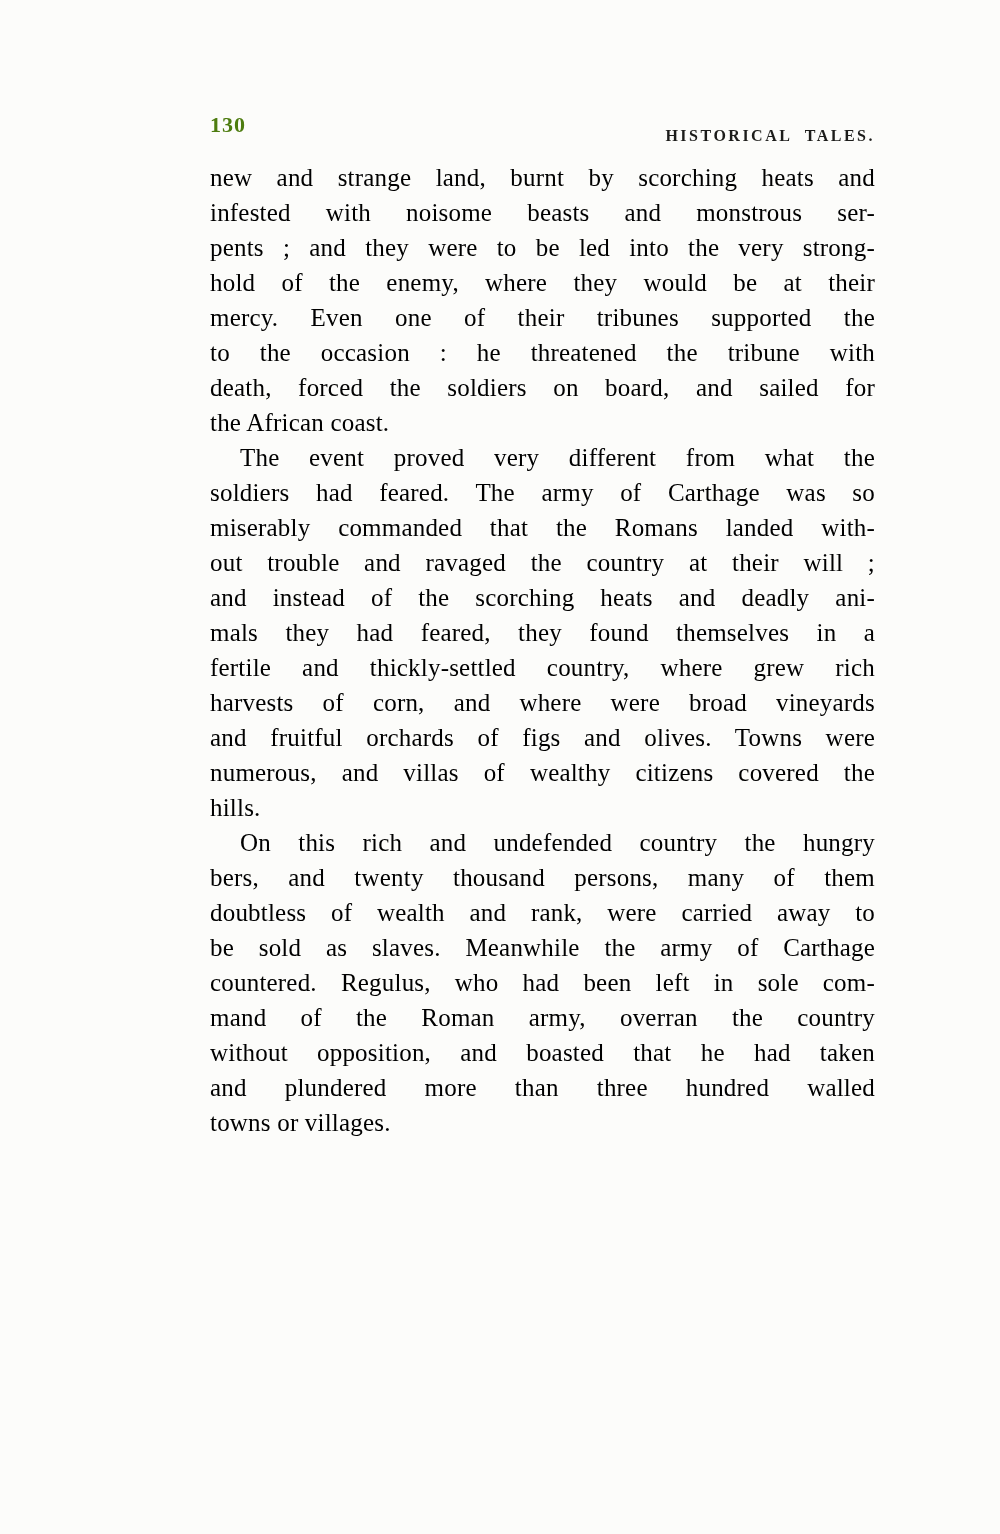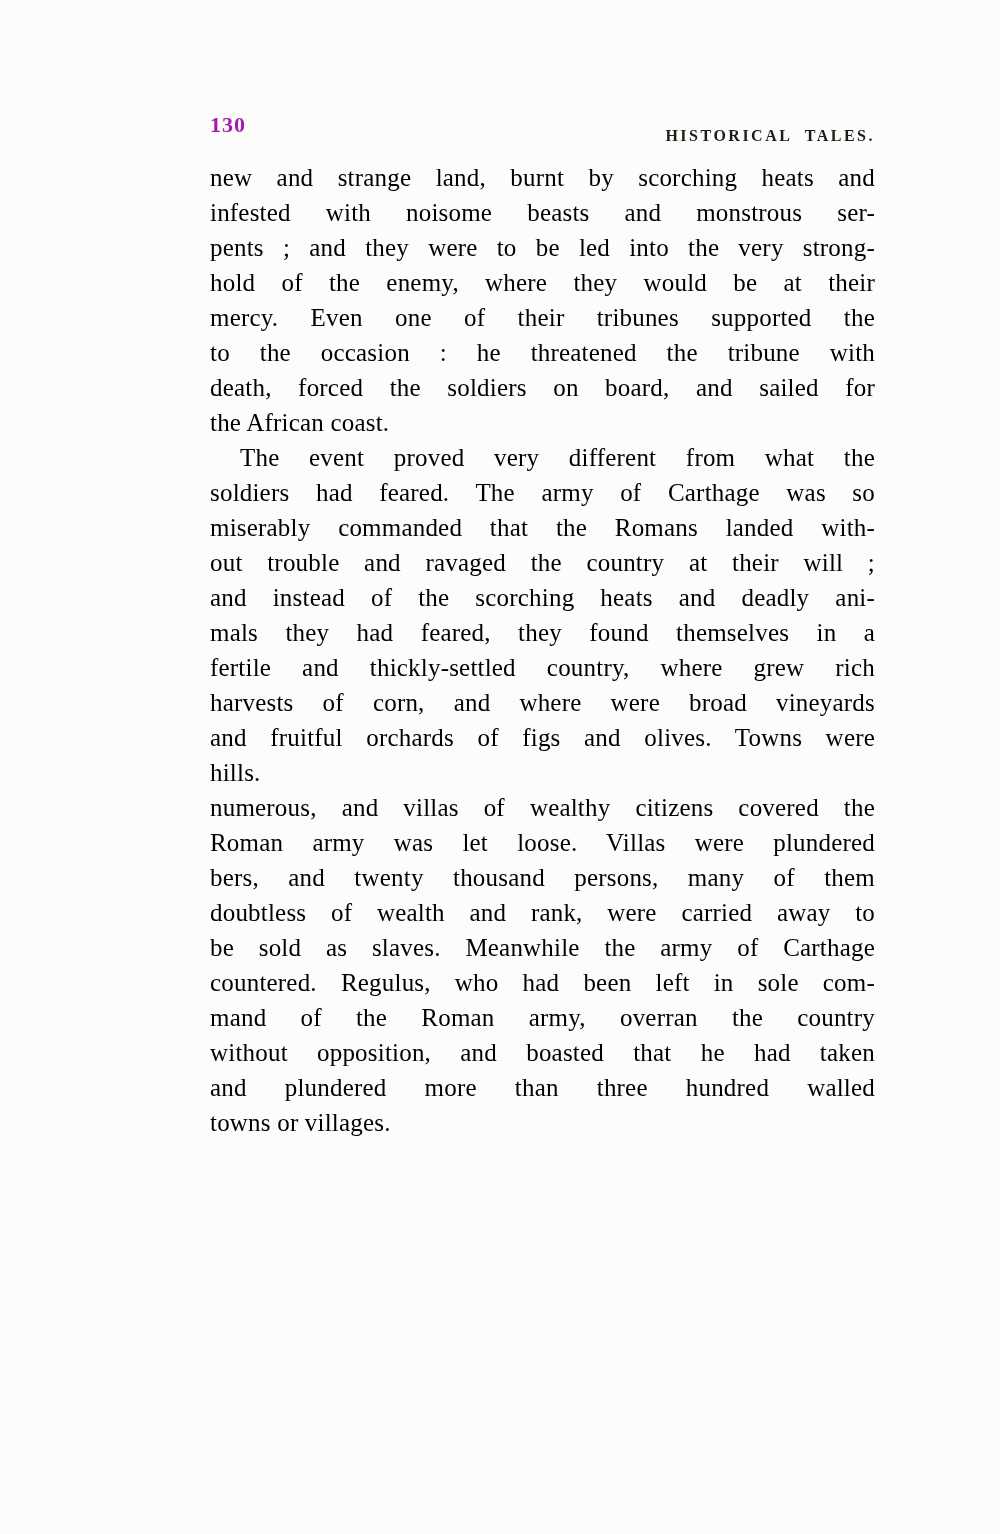--- a/index.html
+++ b/index.html
@@ -24,21 +24,21 @@
     width: 665px;
     height: 28px;
   }
   .page-num {
     position: absolute;
     left: 0;
     top: 0;
     font-size: 22px;
     font-weight: bold;
     letter-spacing: 1px;
-    color: #a21caf;
+    color: #4d7c0f;
   }
   .running-title {
     position: absolute;
     left: 0;
     top: 4px;
     width: 100%;
     text-align: right;
     font-size: 16px;
     font-weight: bold;
     letter-spacing: 2.5px;
@@ -87,23 +87,23 @@
       <div class="line last">the African coast.</div>
       <div class="line indent">The event proved very different from what the</div>
       <div class="line">soldiers had feared.  The army of Carthage was so</div>
       <div class="line">miserably commanded that the Romans landed with-</div>
       <div class="line">out trouble and ravaged the country at their will ;</div>
       <div class="line">and instead of the scorching heats and deadly ani-</div>
       <div class="line">mals they had feared, they found themselves in a</div>
       <div class="line">fertile and thickly-settled country, where grew rich</div>
       <div class="line">harvests of corn, and where were broad vineyards</div>
       <div class="line">and fruitful orchards of figs and olives.  Towns were</div>
+      <div class="line">numerous, and villas of wealthy citizens covered the</div>
       <div class="line last">hills.</div>
-      <div class="line">numerous, and villas of wealthy citizens covered the</div>
-      <div class="line">Roman army was let loose.  Villas were plundered</div>
+      <div class="line indent">On this rich and undefended country the hungry</div>
       <div class="line">bers, and twenty thousand persons, many of them</div>
       <div class="line">doubtless of wealth and rank, were carried away to</div>
       <div class="line">be sold as slaves.  Meanwhile the army of Carthage</div>
       <div class="line">countered.  Regulus, who had been left in sole com-</div>
       <div class="line">mand of the Roman army, overran the country</div>
       <div class="line">without opposition, and boasted that he had taken</div>
       <div class="line">and plundered more than three hundred walled</div>
       <div class="line last">towns or villages.</div>
     </div>
 </div>

